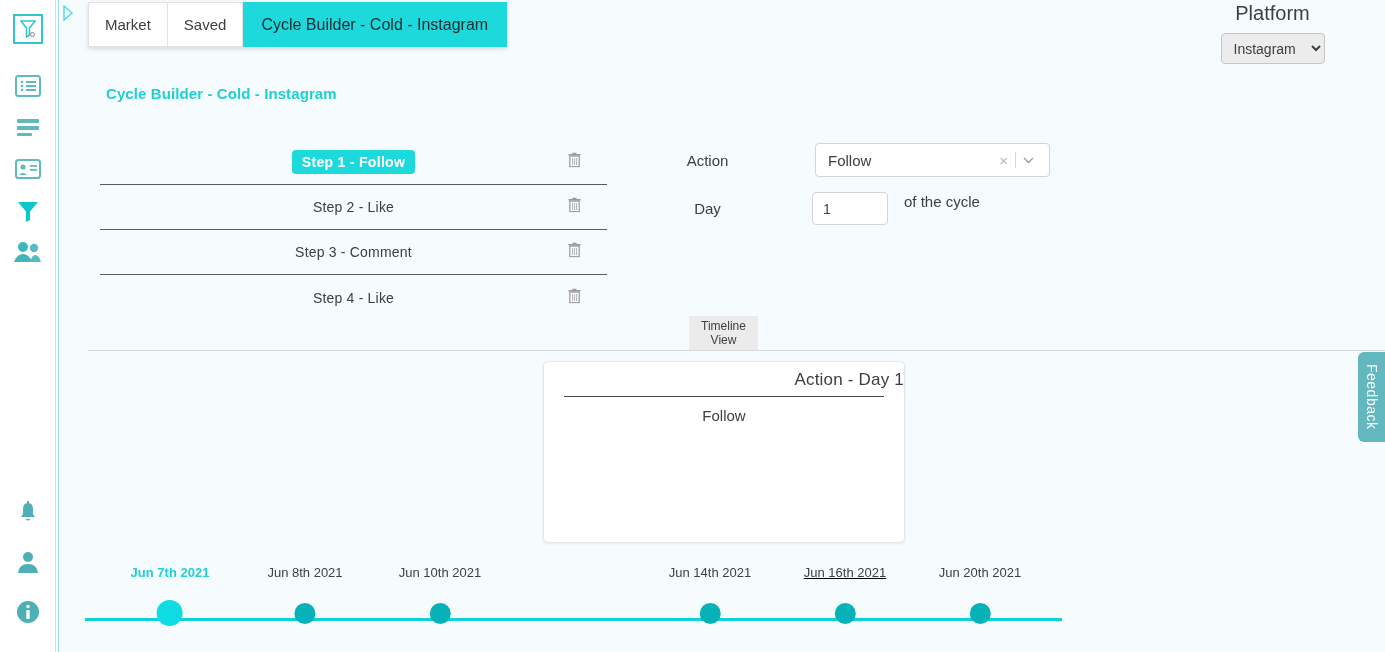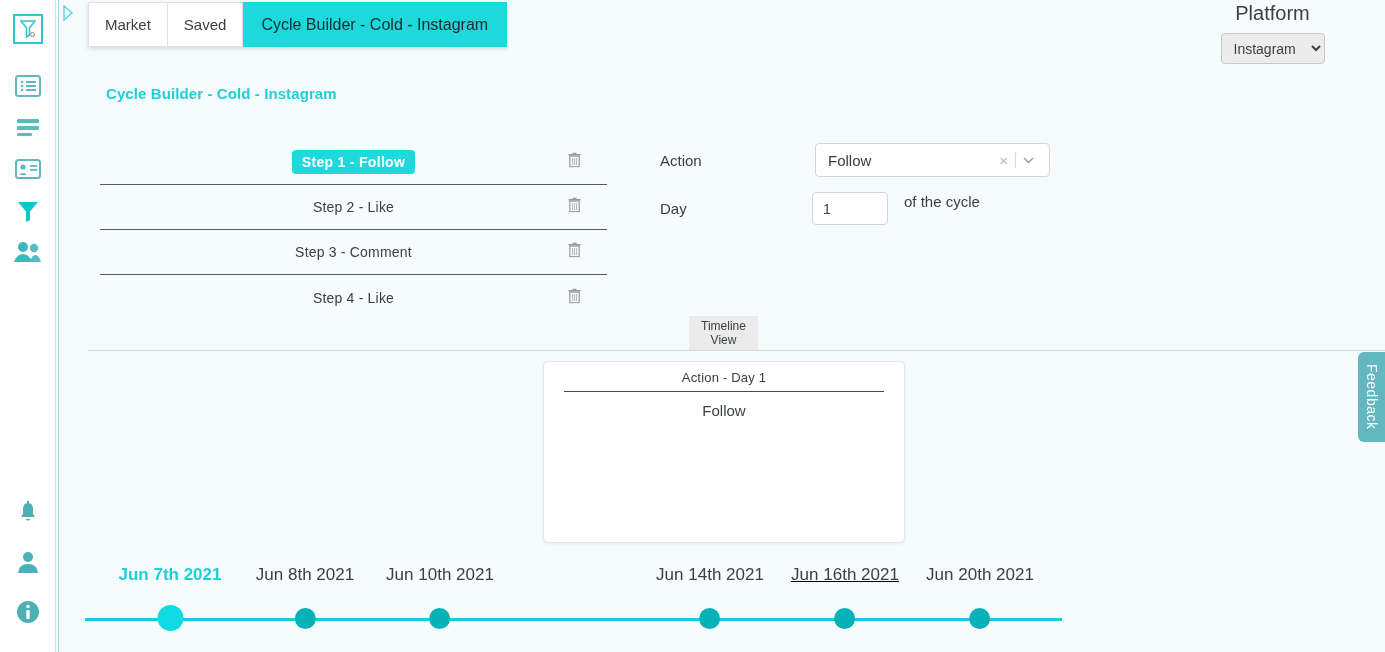--- a/index.html
+++ b/index.html
@@ -151,21 +151,21 @@
   }
 
   
   .form-row {
     position: absolute;
     display: flex; align-items: center;
   }
   .form-label {
     font-size: 15px;
     color: #3c4043;
-    text-align: left;
+    text-align: center;
   }
   .action-row { left: 660px; top: 143px; }
   .action-row .form-label { width: 95px; }
   .select-box {
     margin-left: 60px;
     width: 235px; height: 34px;
     background: #ffffff;
     border: 1px solid #d4d4d4;
     border-radius: 4px;
     display: flex; align-items: center;
@@ -236,22 +236,22 @@
   .action-card {
     position: absolute;
     left: 543px; top: 361px;
     width: 362px; height: 182px;
     background: #ffffff;
     border: 1px solid #e6e6e6;
     border-radius: 5px;
     box-shadow: 0 1px 3px rgba(0,0,0,0.07);
   }
   .card-title {
-    text-align: center;
-    font-size: 13px;
+    text-align: right;
+    font-size: 17px;
     color: #3c4043;
     padding-top: 8px;
     padding-bottom: 6px;
     letter-spacing: 0.2px;
   }
   .card-rule {
     width: 320px;
     height: 1px;
     background: #4a4a4a;
     margin: 0 auto 10px auto;
@@ -275,21 +275,21 @@
     background: #10d0d8;
   }
   .tl-point {
     position: absolute;
     top: 0;
     transform: translateX(-50%);
     text-align: center;
     cursor: pointer;
   }
   .tl-date {
-    font-size: 17px;
+    font-size: 13px;
     color: #3c4043;
     white-space: nowrap;
   }
   .tl-point.active .tl-date {
     color: #1ecfd6;
     font-weight: bold;
   }
   .tl-dot {
     width: 21px; height: 21px;
     border-radius: 50%;

